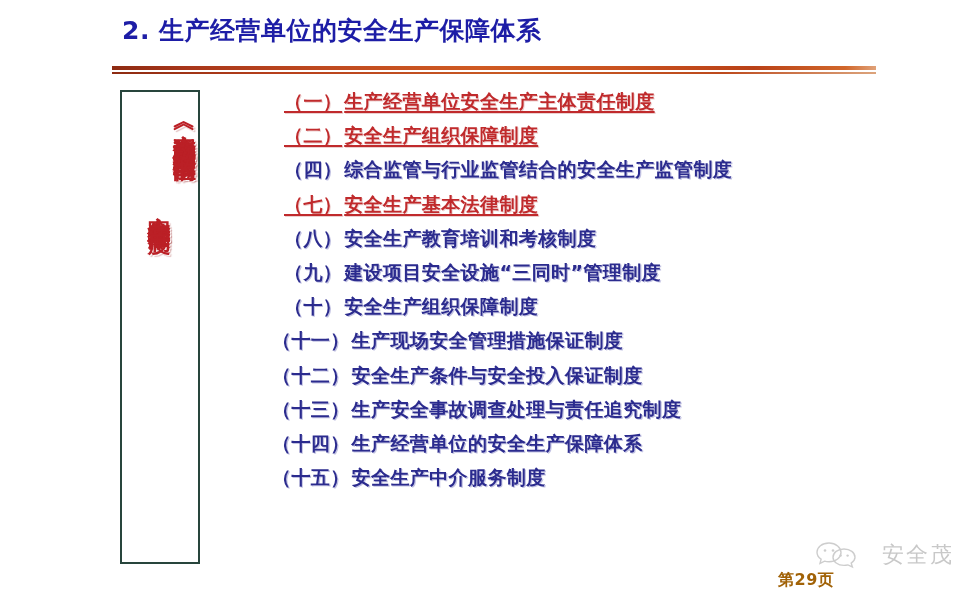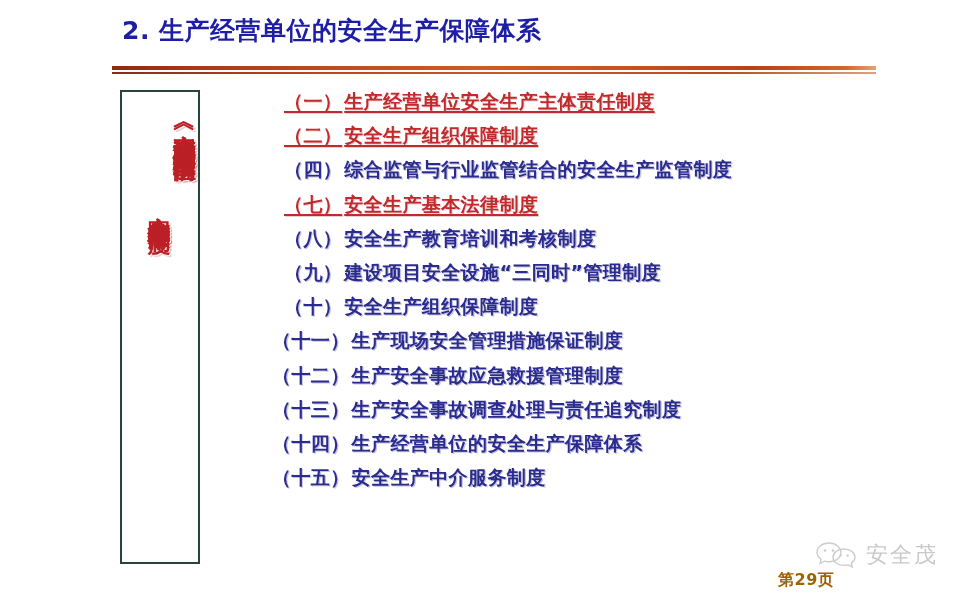--- a/index.html
+++ b/index.html
@@ -136,21 +136,21 @@
   }
   .item.indent-one { padding-left: 12px; }
 
   
   .watermark {
     position: absolute;
     left: 815px;
     top: 540px;
     display: flex;
     align-items: center;
-    gap: 7px;
+    gap: 23px;
     opacity: 0.42;
   }
   .wm-bubbles {
     position: relative;
     width: 44px;
     height: 30px;
   }
   .wm-bubbles svg { display: block; }
   .wm-text {
     font-family: "DejaVu Sans", "Liberation Sans", sans-serif;
@@ -194,21 +194,21 @@
   <div class="list">
 
   <div class="item red indent-one"><span class="num">（一）</span><span class="txt">生产经营单位安全生产主体责任制度</span></div>
       <div class="item red indent-one"><span class="num">（二）</span><span class="txt">安全生产组织保障制度</span></div>
       <div class="item blue indent-one"><span class="num">（四）</span><span class="txt">综合监管与行业监管结合的安全生产监管制度</span></div>
       <div class="item red indent-one"><span class="num">（七）</span><span class="txt">安全生产基本法律制度</span></div>
       <div class="item blue indent-one"><span class="num">（八）</span><span class="txt">安全生产教育培训和考核制度</span></div>
       <div class="item blue indent-one"><span class="num">（九）</span><span class="txt">建设项目安全设施“三同时”管理制度</span></div>
       <div class="item blue indent-one"><span class="num">（十）</span><span class="txt">安全生产组织保障制度</span></div>
       <div class="item blue"><span class="num">（十一）</span><span class="txt">生产现场安全管理措施保证制度</span></div>
-      <div class="item blue"><span class="num">（十二）</span><span class="txt">生产安全事故应急救援管理制度</span></div>
+      <div class="item blue"><span class="num">（十二）</span><span class="txt">安全生产条件与安全投入保证制度</span></div>
       <div class="item blue"><span class="num">（十三）</span><span class="txt">生产安全事故调查处理与责任追究制度</span></div>
       <div class="item blue"><span class="num">（十四）</span><span class="txt">生产经营单位的安全生产保障体系</span></div>
       <div class="item blue"><span class="num">（十五）</span><span class="txt">安全生产中介服务制度</span></div>
     </div>
 
   <div class="watermark">
     <span class="wm-bubbles">
       <svg width="44" height="30" viewBox="0 0 44 30" aria-hidden="true">
         <path d="M14 3 C7 3 2 7.2 2 12.2 C2 15 3.6 17.5 6.1 19.2 L5 23.4 L9.6 21.2
                  C11 21.6 12.5 21.8 14 21.8 C21 21.8 26 17.6 26 12.6 C26 7.6 21 3 14 3 Z" fill="none" stroke="#8a8a8a" stroke-width="1.4"></path>

